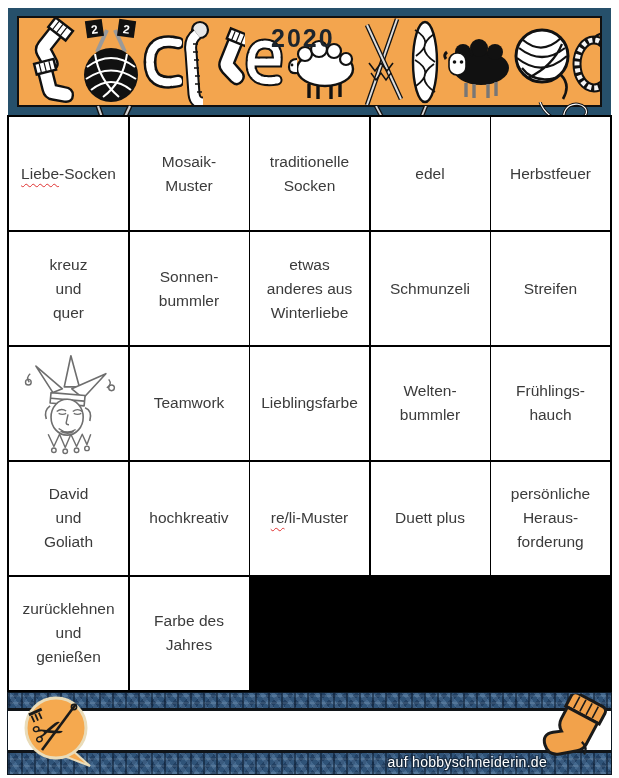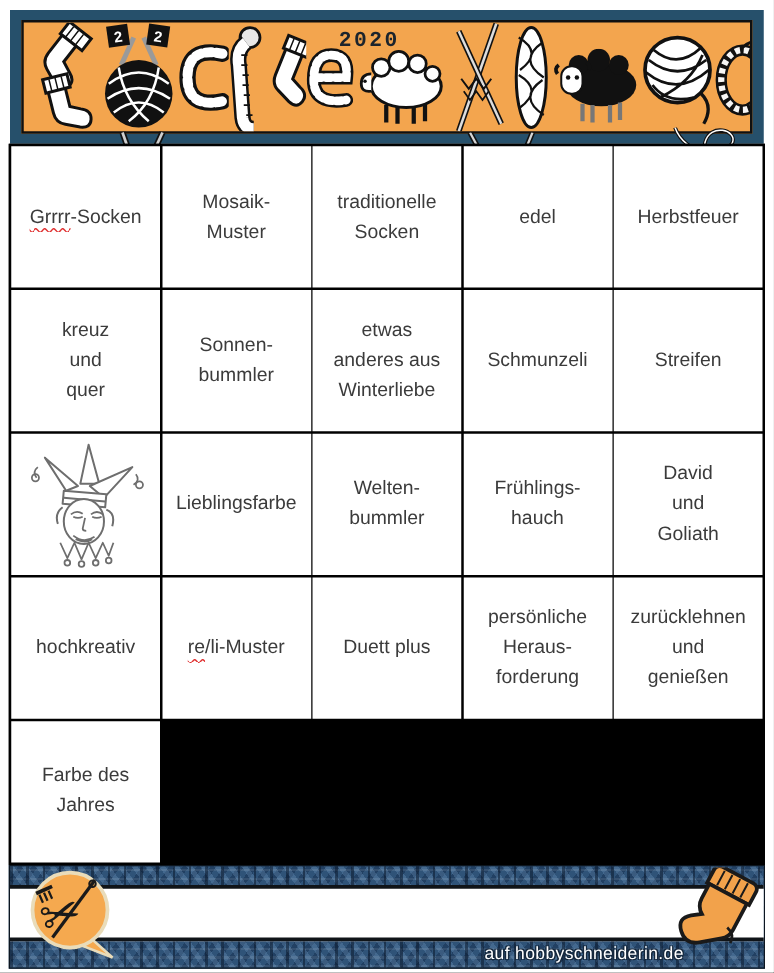--- a/index.html
+++ b/index.html
@@ -8,22 +8,22 @@
   .page { position:relative; width:619px; height:778px; background:#fff; overflow:hidden; }
 
   
   .banner { position:absolute; left:8px; top:8px; width:603px; height:107px;
             background:#26506B; padding:8px 9px; }
   .banner-inner { position:relative; width:100%; height:100%; background:#F3A54E;
             border:2px solid #101010; display:flex; align-items:center;
             justify-content:space-between; padding:0 6px; overflow:hidden; }
   .banner-inner svg { flex:0 0 auto; display:block; }
   .year { position:absolute; left:252px; top:6px;
-          font-family:Liberation Mono, monospace; font-weight:bold;
-          font-size:17px; letter-spacing:2px; color:#1c242c; }
+          font-family:Liberation Sans, sans-serif; font-weight:bold;
+          font-size:25px; letter-spacing:2px; color:#1c242c; }
 
   
   .grid { position:absolute; left:7px; top:115px; width:605px; height:577px;
           background:#000; border:2px solid #000; display:grid;
           grid-template-columns:repeat(5,1fr); grid-template-rows:repeat(5,1fr);
           gap:1.5px; }
   .cell { background:#fff; display:flex; align-items:center; justify-content:center;
           text-align:center; font-size:15.5px; line-height:1.55; color:#3b3b3b;
           padding:4px; white-space:pre-line; }
   .misspell { text-decoration: underline wavy #e03131; text-decoration-thickness:1px;
@@ -169,21 +169,21 @@
       <path d="M4,0 L34,56" stroke="#d6d6d6" stroke-width="1.8"></path>
     <path d="M54,0 L32,54" stroke="#111" stroke-width="4.4"></path>
       <path d="M54,0 L32,54" stroke="#d6d6d6" stroke-width="1.8"></path>
   </svg>
   <svg class="deco" style="left:482px; top:102px;" width="126" height="82" viewBox="0 0 126 82">
     <path d="M58,0 C66,22 96,26 104,12 C108,2 86,-4 82,12 C79,24 98,28 106,20 M100,26 C92,46 66,56 46,46 C28,38 16,48 26,58" stroke="#111" stroke-width="3" fill="none"></path>
     <path d="M58,0 C66,22 96,26 104,12 C108,2 86,-4 82,12 C79,24 98,28 106,20 M100,26 C92,46 66,56 46,46 C28,38 16,48 26,58" stroke="#fff" stroke-width="1.2" fill="none"></path>
   </svg>
 
   <div class="grid">
-    <div class="cell"><span><span class="misspell">Grrrr</span><span>-Socken</span></span></div>
+    <div class="cell"><span><span class="misspell">Liebe</span><span>-Socken</span></span></div>
     <div class="cell"><span>Mosaik-
 Muster</span></div>
     <div class="cell"><span>traditionelle
 Socken</span></div>
     <div class="cell"><span>edel</span></div>
 
     <div class="cell"><span>Herbstfeuer</span></div>
     <div class="cell"><span>kreuz
 und
 quer</span></div>
@@ -217,20 +217,21 @@
             <circle cx="100" cy="39" r="3"></circle>
           <path d="M33,88 l6,13 6,-13 6,14 6,-14 6,13 6,-13 5,11 4,-11" stroke-linejoin="round"></path>
           <circle cx="39" cy="105" r="2.4"></circle>
             <circle cx="51" cy="106" r="2.4"></circle>
             <circle cx="63" cy="105" r="2.4"></circle>
             <circle cx="74" cy="103" r="2.4"></circle>
         </g>
       </svg>
     </div>
 
+    <div class="cell"><span>Teamwork</span></div>
     <div class="cell"><span>Lieblingsfarbe</span></div>
 
     <div class="cell"><span>Welten-
 bummler</span></div>
     <div class="cell"><span>Frühlings-
 hauch</span></div>
     <div class="cell"><span>David
 und
 Goliath</span></div>
     <div class="cell"><span>hochkreativ</span></div>

